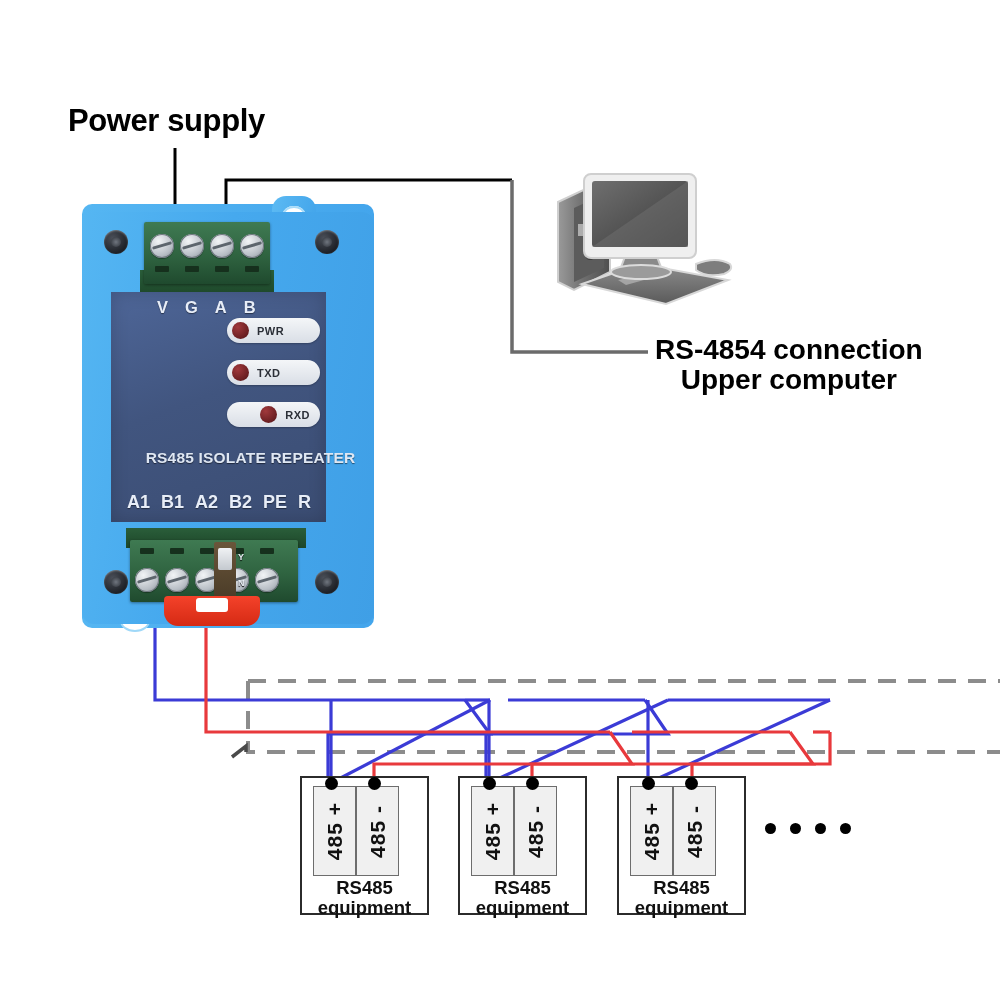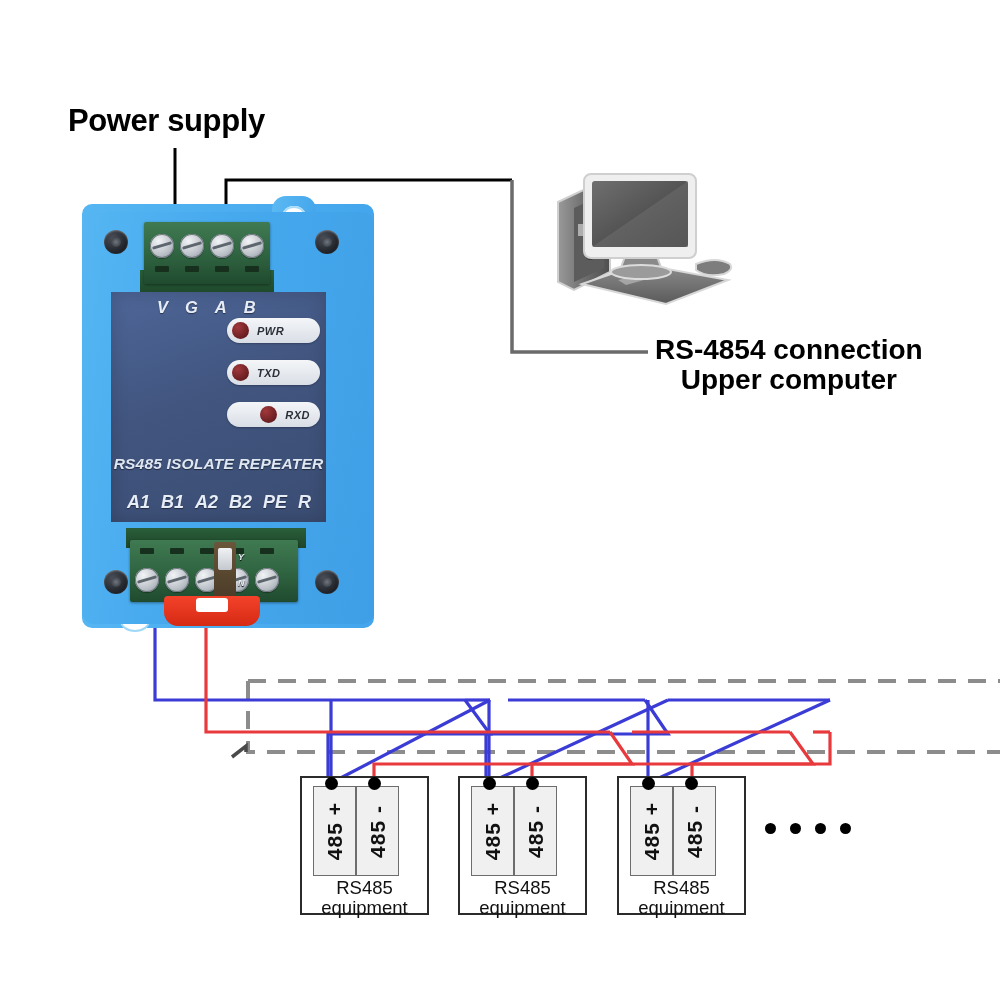--- a/index.html
+++ b/index.html
@@ -8,21 +8,21 @@
   #stage{position:absolute;inset:0;width:1000px;height:1000px;}
   .abs{position:absolute;}
 
   
   .lbl-power{left:68px;top:103px;font-size:31px;font-weight:bold;letter-spacing:-0.4px;}
   .lbl-rs4854{left:655px;top:335px;font-size:28px;font-weight:bold;line-height:1.08;}
   .lbl-rs4854 div{white-space:nowrap;}
   .lbl-rs4854 .l2{text-align:center;}
 
   
-  #device{left:82px;top:196px;width:292px;height:440px;font-style:italic;}
+  #device{left:82px;top:196px;width:292px;height:440px;}
   .case{position:absolute;left:0;top:16px;width:292px;height:412px;border-radius:12px;
         background:linear-gradient(100deg,#55b6f2 0%,#46a9ee 42%,#3f9fe6 100%);}
   .case-ear{position:absolute;width:292px;height:34px;border-radius:10px;
             background:linear-gradient(100deg,#55b6f2,#43a5ec);}
   .ear-top{top:8px;}
   .ear-bot{top:398px;}
   .ear-hole{position:absolute;width:30px;height:22px;border-radius:50%;
             background:#ffffff;border:2px solid #9fd8f8;}
   .tab-top{position:absolute;left:190px;top:0px;width:44px;height:38px;
            border-radius:14px 14px 4px 4px;background:linear-gradient(100deg,#5cbaf3,#42a4ea);}
@@ -52,21 +52,21 @@
   .led-dot{width:17px;height:17px;border-radius:50%;
            background:radial-gradient(circle at 34% 30%,#a1393c,#6b1f22 68%,#4d1416);
            margin-right:8px;flex:none;}
   .led-txt{font-size:11px;font-weight:bold;color:#2b2f37;letter-spacing:.5px;}
   .led1{left:116px;top:26px;width:78px;}
   .led2{left:116px;top:68px;width:78px;}
   .led3{left:116px;top:110px;width:78px;justify-content:flex-end;}
 
   .plate-title{position:absolute;left:0;width:215px;text-align:center;color:#dfe7f3;
                font-weight:bold;text-shadow:0 1px 1px rgba(0,0,0,.5);white-space:nowrap;}
-  .pt1{top:163px;font-size:15.5px;letter-spacing:.2px;}
+  .pt1{top:157px;font-size:15.5px;letter-spacing:.2px;padding-left:32px;}
   .pt2{top:173px;font-size:15.5px;}
 
   
   .tb{position:absolute;background:linear-gradient(180deg,#3f7a52,#2f6340 55%,#1f4a2e);
       border-radius:2px;box-shadow:0 1px 3px rgba(0,0,0,.4);}
   .tb-top{left:62px;top:26px;width:126px;height:62px;}
   .tb-bot{left:48px;top:344px;width:168px;height:62px;}
   .screw{position:absolute;width:24px;height:24px;border-radius:50%;
          background:radial-gradient(circle at 35% 30%,#f2f4f6,#b9bfc6 62%,#7d858d);
          box-shadow:inset 0 0 0 1px #6f777f,0 1px 1px rgba(0,0,0,.35);}
@@ -87,21 +87,21 @@
   .pcb{position:absolute;background:linear-gradient(180deg,#2a5e3a,#1d4629);}
 
   
   .eqbox{position:absolute;width:125px;height:135px;border:2.5px solid #2b2b2b;background:#fff;}
   .eq-term-wrap{position:absolute;left:11px;top:8px;display:flex;}
   .eq-term{width:41px;height:88px;border:1.5px solid #6d6d6d;background:#f0f0f0;
            display:flex;align-items:center;justify-content:center;}
   .eq-term span{writing-mode:vertical-rl;transform:rotate(180deg);
            font-size:21px;font-weight:bold;letter-spacing:1px;color:#111;white-space:nowrap;}
   .eq-name{position:absolute;left:0;top:100px;width:125px;text-align:center;
-           font-size:18.5px;line-height:1.08;color:#111;}
+           font-size:18.5px;line-height:1.08;color:#111;font-weight:bold;}
   .dot{position:absolute;width:13px;height:13px;border-radius:50%;background:#000;}
 
   .ellipsis{position:absolute;left:765px;top:823px;display:flex;gap:14px;}
   .ellipsis i{display:block;width:11px;height:11px;border-radius:50%;background:#000;}
 
   
   #computer{left:548px;top:168px;width:215px;height:150px;}
 </style>
 </head>
 <body>

